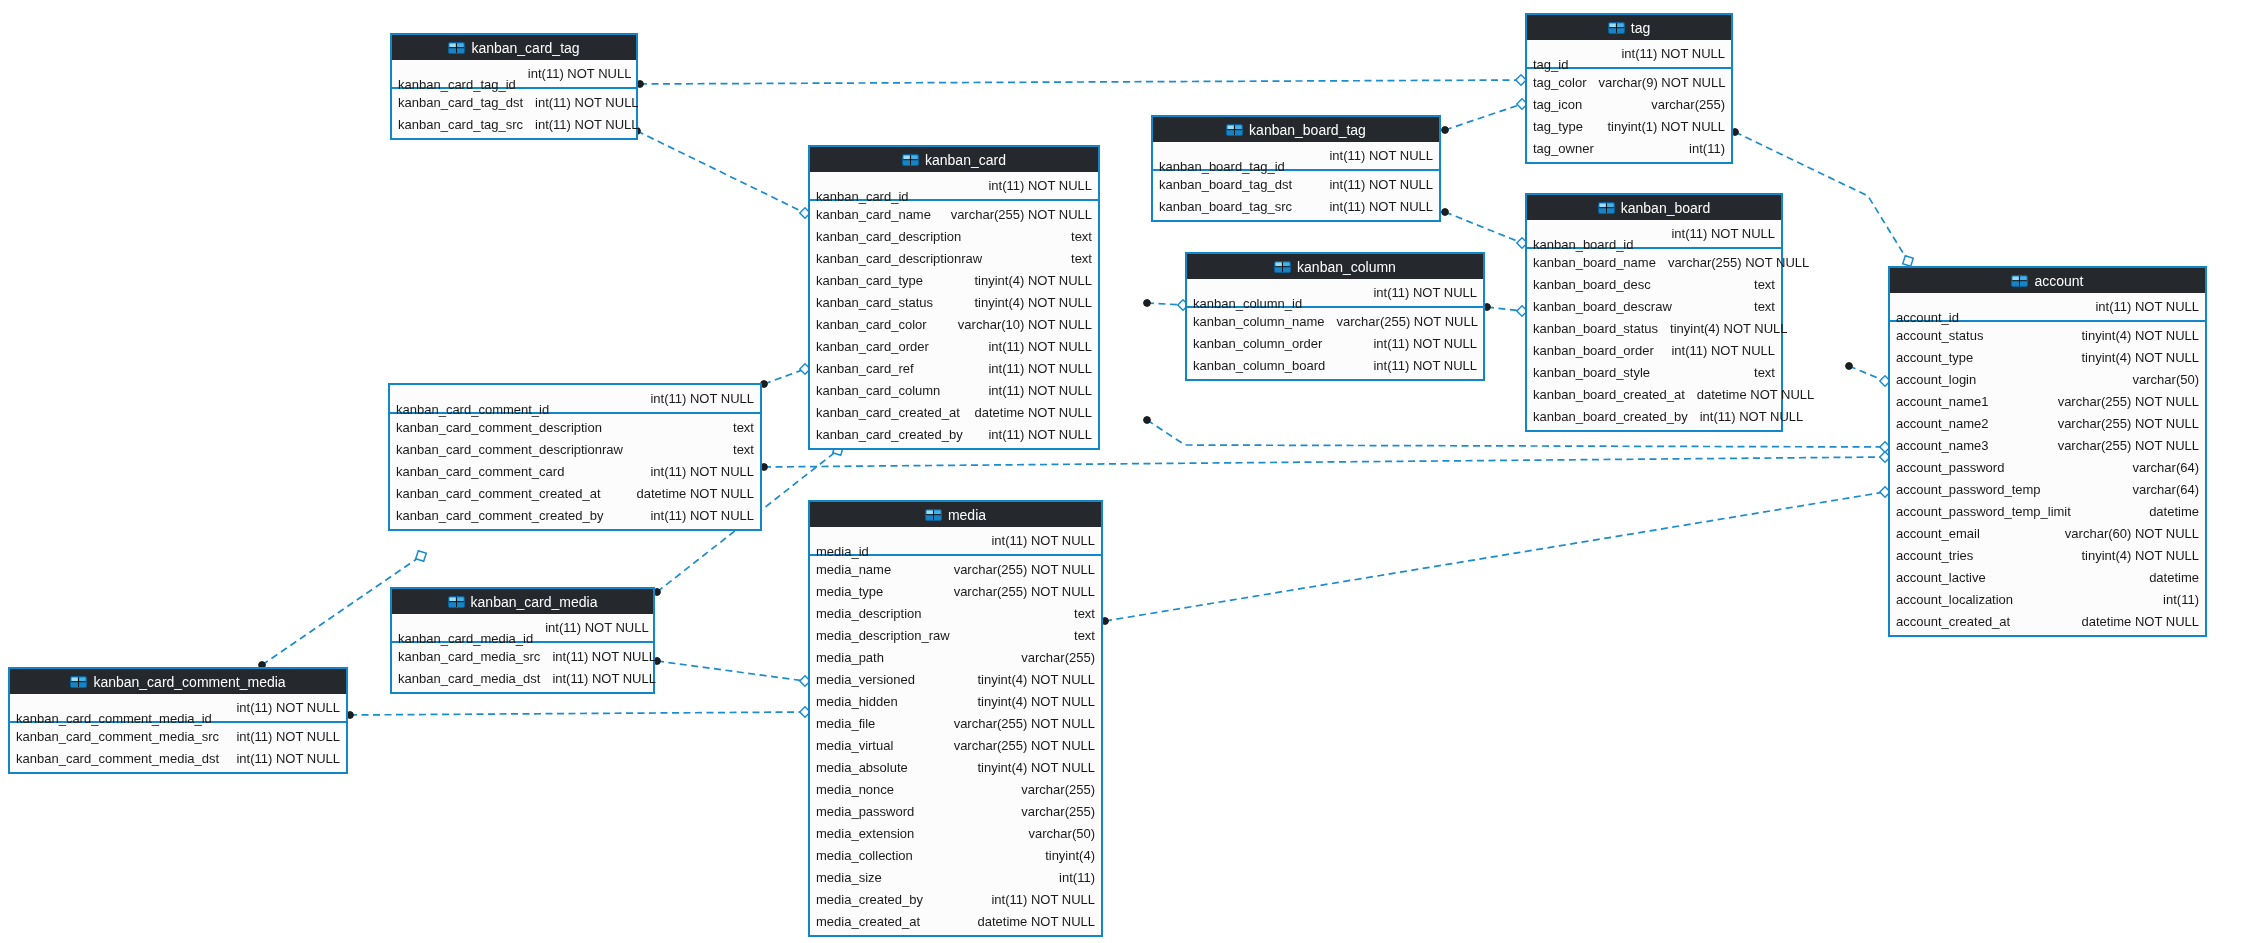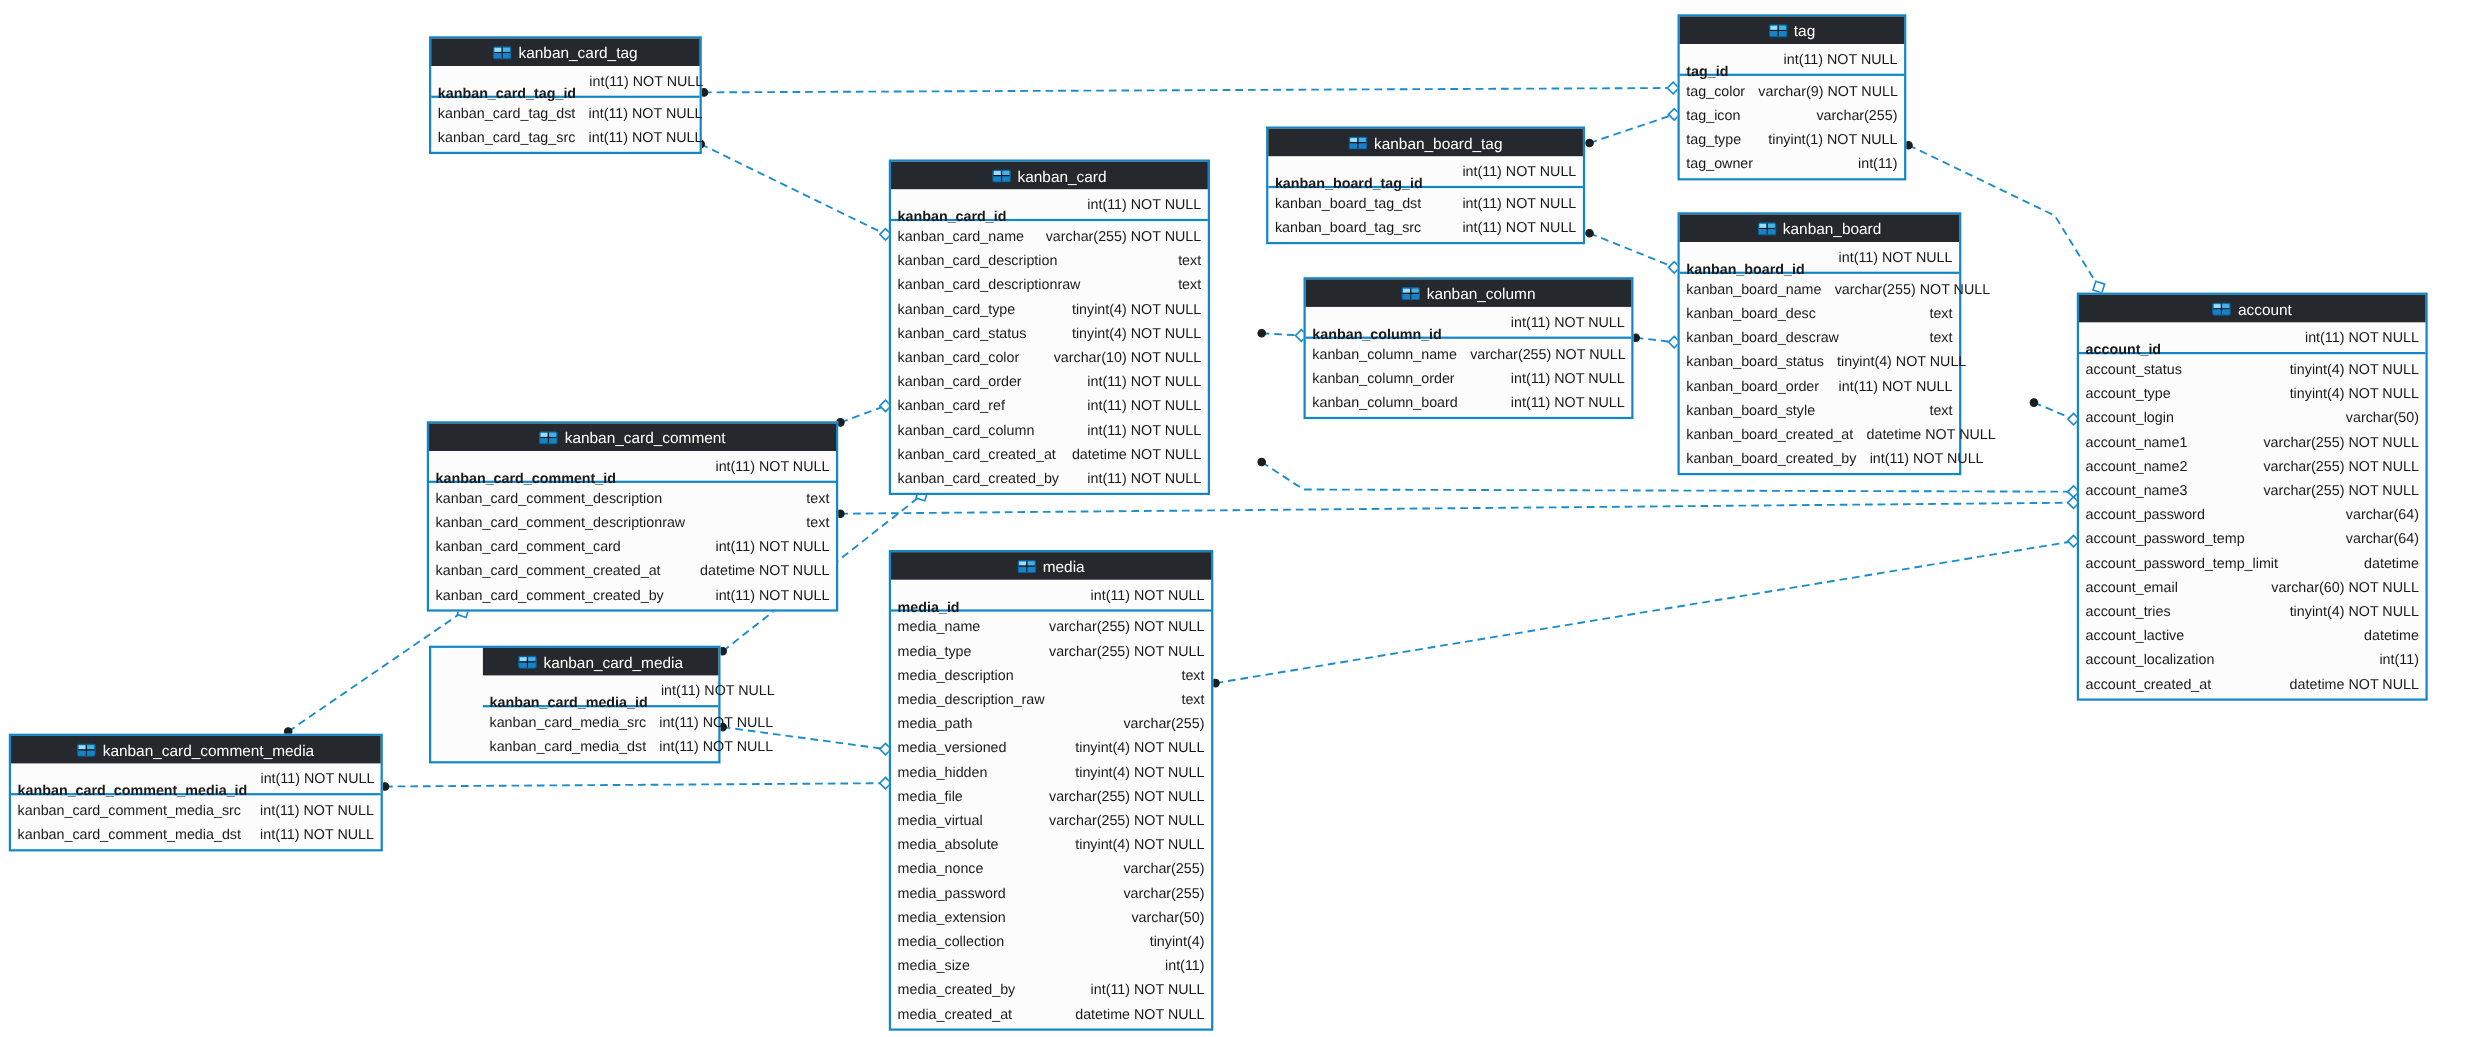--- a/index.html
+++ b/index.html
@@ -21,21 +21,21 @@
     background:#25282c;color:#ffffff;height:25px;
     display:flex;align-items:center;justify-content:center;gap:6px;
     font-size:14px;white-space:nowrap;
   }
   .t-icon{display:flex;align-items:center;}
   .t-row{
     display:flex;justify-content:space-between;align-items:center;
     gap:12px;height:22px;padding:0 6px;white-space:nowrap;
   }
   .t-row.pk{height:27px;}
-  .t-row.pk .f-name{font-weight:bold;margin-top:22px;}
+  .t-row.pk .f-name{font-weight:normal;margin-top:22px;}
   .t-pk{border-bottom:2px solid #1287c8;}
   .t-fields{padding:2px 0 3px 0;}
   .f-name{text-align:left;}
   .f-type{text-align:right;}
 </style>
 </head>
 <body>
 
 <div id="canvas">
   <svg id="rel-layer" width="2243" height="943" viewBox="0 0 2243 943">
@@ -178,32 +178,20 @@
     <span class="f-name">kanban_card_created_at</span>
     <span class="f-type">datetime NOT NULL</span>
   </div>
         <div class="t-row">
     <span class="f-name">kanban_card_created_by</span>
     <span class="f-type">int(11) NOT NULL</span>
   </div>
       </div>
   </div>
     <div class="db-table" style="left: 388px; top: 383px; width: 374px;">
-    <div class="t-header">
-      <span class="t-icon">
-        <svg width="17" height="12" viewBox="0 0 17 12" aria-hidden="true">
-          <rect x="0.5" y="0.5" width="16" height="11" rx="1.5" fill="#1583c6" stroke="#0b5f94"></rect>
-          <rect x="1.5" y="1.5" width="6.3" height="3.6" fill="#9bdcf9"></rect>
-          <rect x="9.2" y="1.5" width="6.3" height="3.6" fill="#49b0e4"></rect>
-          <line x1="1" y1="5.7" x2="16" y2="5.7" stroke="#14171a" stroke-width="1"></line>
-          <line x1="8.5" y1="1" x2="8.5" y2="11" stroke="#14171a" stroke-width="1"></line>
-        </svg>
-      </span>
-      <span class="t-title">kanban_card_comment</span>
-    </div>
     <div class="t-pk">
       <div class="t-row pk">
         <span class="f-name">kanban_card_comment_id</span>
         <span class="f-type">int(11) NOT NULL</span>
       </div>
     </div>
     <div class="t-fields">
         <div class="t-row">
     <span class="f-name">kanban_card_comment_description</span>
     <span class="f-type">text</span>
@@ -219,21 +207,21 @@
         <div class="t-row">
     <span class="f-name">kanban_card_comment_created_at</span>
     <span class="f-type">datetime NOT NULL</span>
   </div>
         <div class="t-row">
     <span class="f-name">kanban_card_comment_created_by</span>
     <span class="f-type">int(11) NOT NULL</span>
   </div>
       </div>
   </div>
-    <div class="db-table" style="left: 390px; top: 587px; width: 265px; padding-left: 47px;">
+    <div class="db-table" style="left: 390px; top: 587px; width: 265px;">
     <div class="t-header">
       <span class="t-icon">
         <svg width="17" height="12" viewBox="0 0 17 12" aria-hidden="true">
           <rect x="0.5" y="0.5" width="16" height="11" rx="1.5" fill="#1583c6" stroke="#0b5f94"></rect>
           <rect x="1.5" y="1.5" width="6.3" height="3.6" fill="#9bdcf9"></rect>
           <rect x="9.2" y="1.5" width="6.3" height="3.6" fill="#49b0e4"></rect>
           <line x1="1" y1="5.7" x2="16" y2="5.7" stroke="#14171a" stroke-width="1"></line>
           <line x1="8.5" y1="1" x2="8.5" y2="11" stroke="#14171a" stroke-width="1"></line>
         </svg>
       </span>

